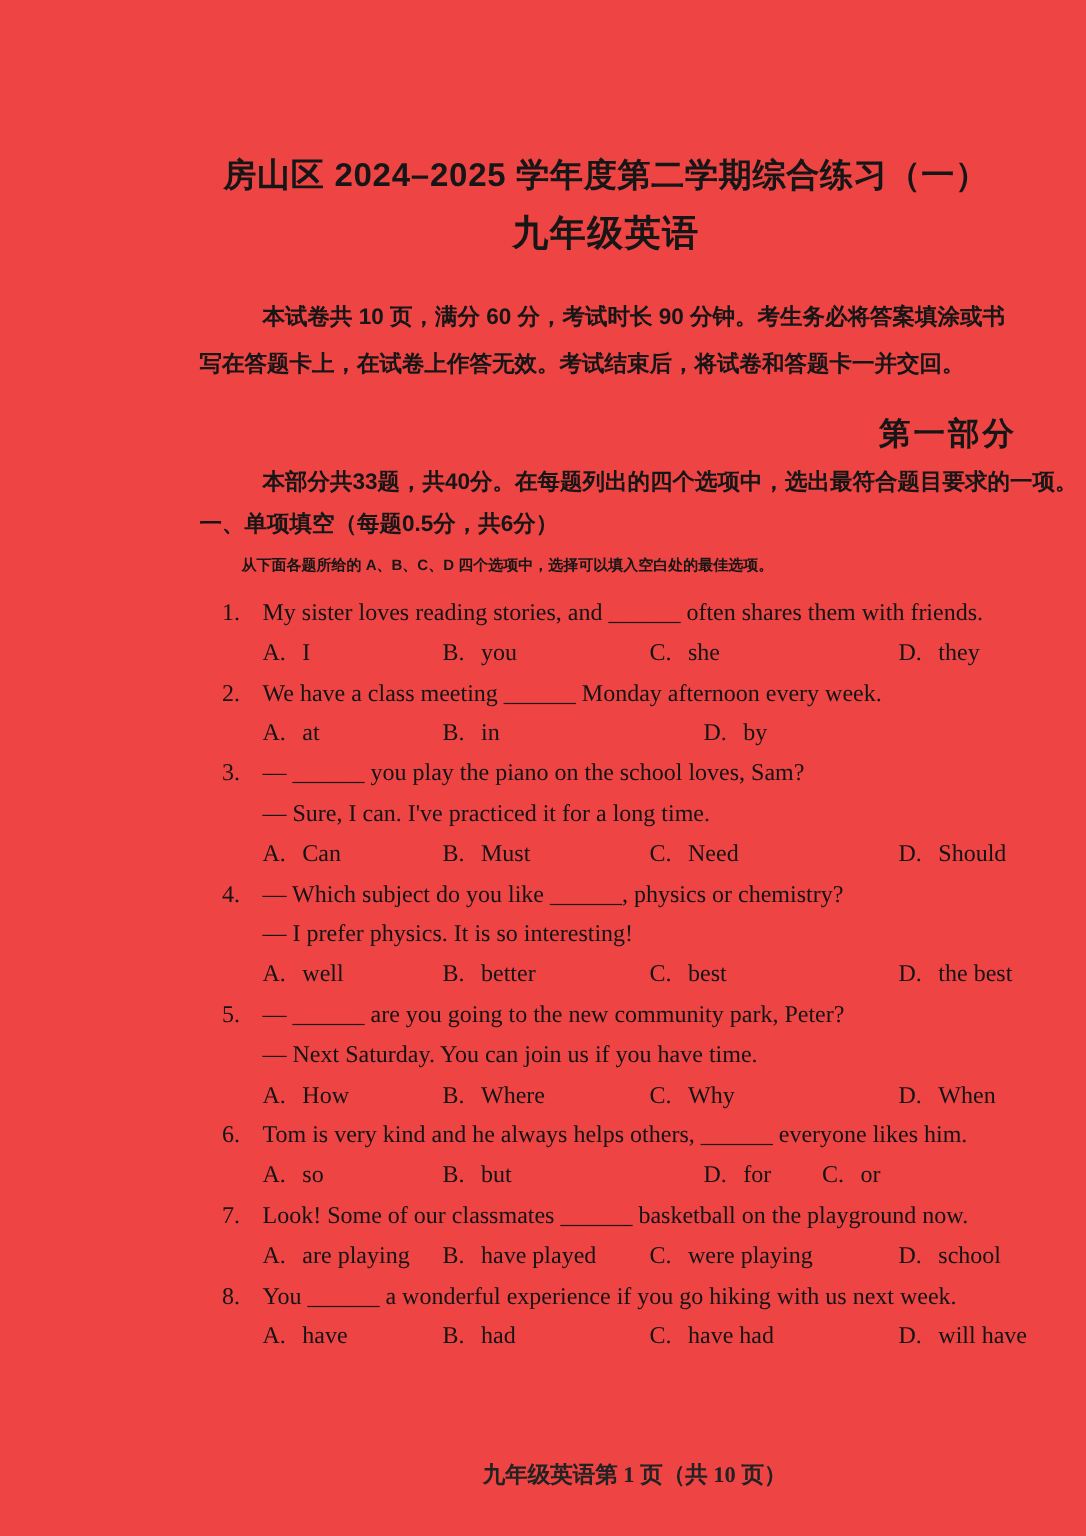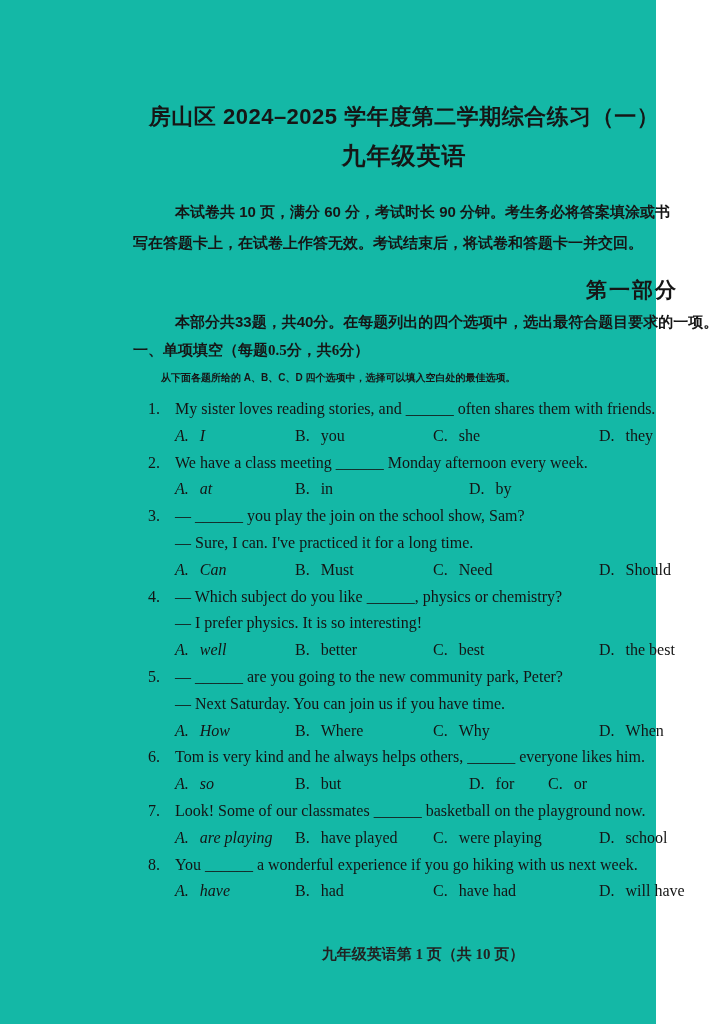--- a/index.html
+++ b/index.html
@@ -7,23 +7,23 @@
     padding: 0;
     background: #ffffff;
   }
   body {
     width: 724px;
     height: 1024px;
     overflow: hidden;
   }
   .page {
     position: relative;
-    width: 656px;
+    width: 724px;
     height: 1024px;
-    background: #14b8a6;
+    background: #ef4444;
     color: #1a1a1a;
   }
   .content {
     position: absolute;
     left: 130px;
     top: 0;
     width: 548px;
     padding-top: 102px;
   }
   
@@ -65,21 +65,20 @@
     font-size: 15px;
     line-height: 20px;
     text-indent: 2.8em;
     white-space: nowrap;
   }
   .section-heading {
     margin: 8px 0 0 3px;
     font-size: 15px;
     line-height: 20px;
     white-space: nowrap;
-    font-family: Liberation Serif, serif;
   }
   .section-intro {
     margin: 8px 0 0 3px;
     font-size: 10px;
     line-height: 20px;
     text-indent: 2.8em;
     white-space: nowrap;
   }
   
   .questions {
@@ -98,28 +97,28 @@
     position: absolute;
     left: 18px;
     top: 0;
   }
   .options {
     display: flex;
     padding-left: 45px;
     white-space: nowrap;
   }
   .opt { flex: 0 0 auto; }
-  .opt-a { width: 120px; font-style: italic; }
+  .opt-a { width: 120px; }
   .opt-b { width: 138px; }
   .opt-c { width: 130px; }
   .opt-d { flex: 1 1 auto; margin-left: 36px; }
   .opt-text { margin-left: 11px; }
   .footer {
     position: absolute;
-    top: 945px;
+    top: 974px;
     left: 423px;
     transform: translateX(-50%);
     font-family: "Liberation Serif", serif;
     font-weight: 600;
     font-size: 15px;
     color: #222222;
     white-space: nowrap;
   }
 </style>
 </head>
@@ -146,21 +145,21 @@
         </div>
         <div class="question">
           <div class="q-line"><span class="q-num">2.</span><span>We have a class meeting ______ Monday afternoon every week.</span></div>
           <div class="options">
             <div class="opt opt-a"><span class="opt-letter">A.</span><span class="opt-text">at</span></div>
             <div class="opt opt-b"><span class="opt-letter">B.</span><span class="opt-text">in</span></div>
             <div class="opt opt-d"><span class="opt-letter">D.</span><span class="opt-text">by</span></div>
           </div>
         </div>
         <div class="question">
-          <div class="q-line"><span class="q-num">3.</span><span>— ______ you play the join on the school show, Sam?</span></div>
+          <div class="q-line"><span class="q-num">3.</span><span>— ______ you play the piano on the school loves, Sam?</span></div>
           <div class="q-line"><span>— Sure, I can. I've practiced it for a long time.</span></div>
           <div class="options">
             <div class="opt opt-a"><span class="opt-letter">A.</span><span class="opt-text">Can</span></div>
             <div class="opt opt-b"><span class="opt-letter">B.</span><span class="opt-text">Must</span></div>
             <div class="opt opt-c"><span class="opt-letter">C.</span><span class="opt-text">Need</span></div>
             <div class="opt opt-d"><span class="opt-letter">D.</span><span class="opt-text">Should</span></div>
           </div>
         </div>
         <div class="question">
           <div class="q-line"><span class="q-num">4.</span><span>— Which subject do you like ______, physics or chemistry?</span></div>

